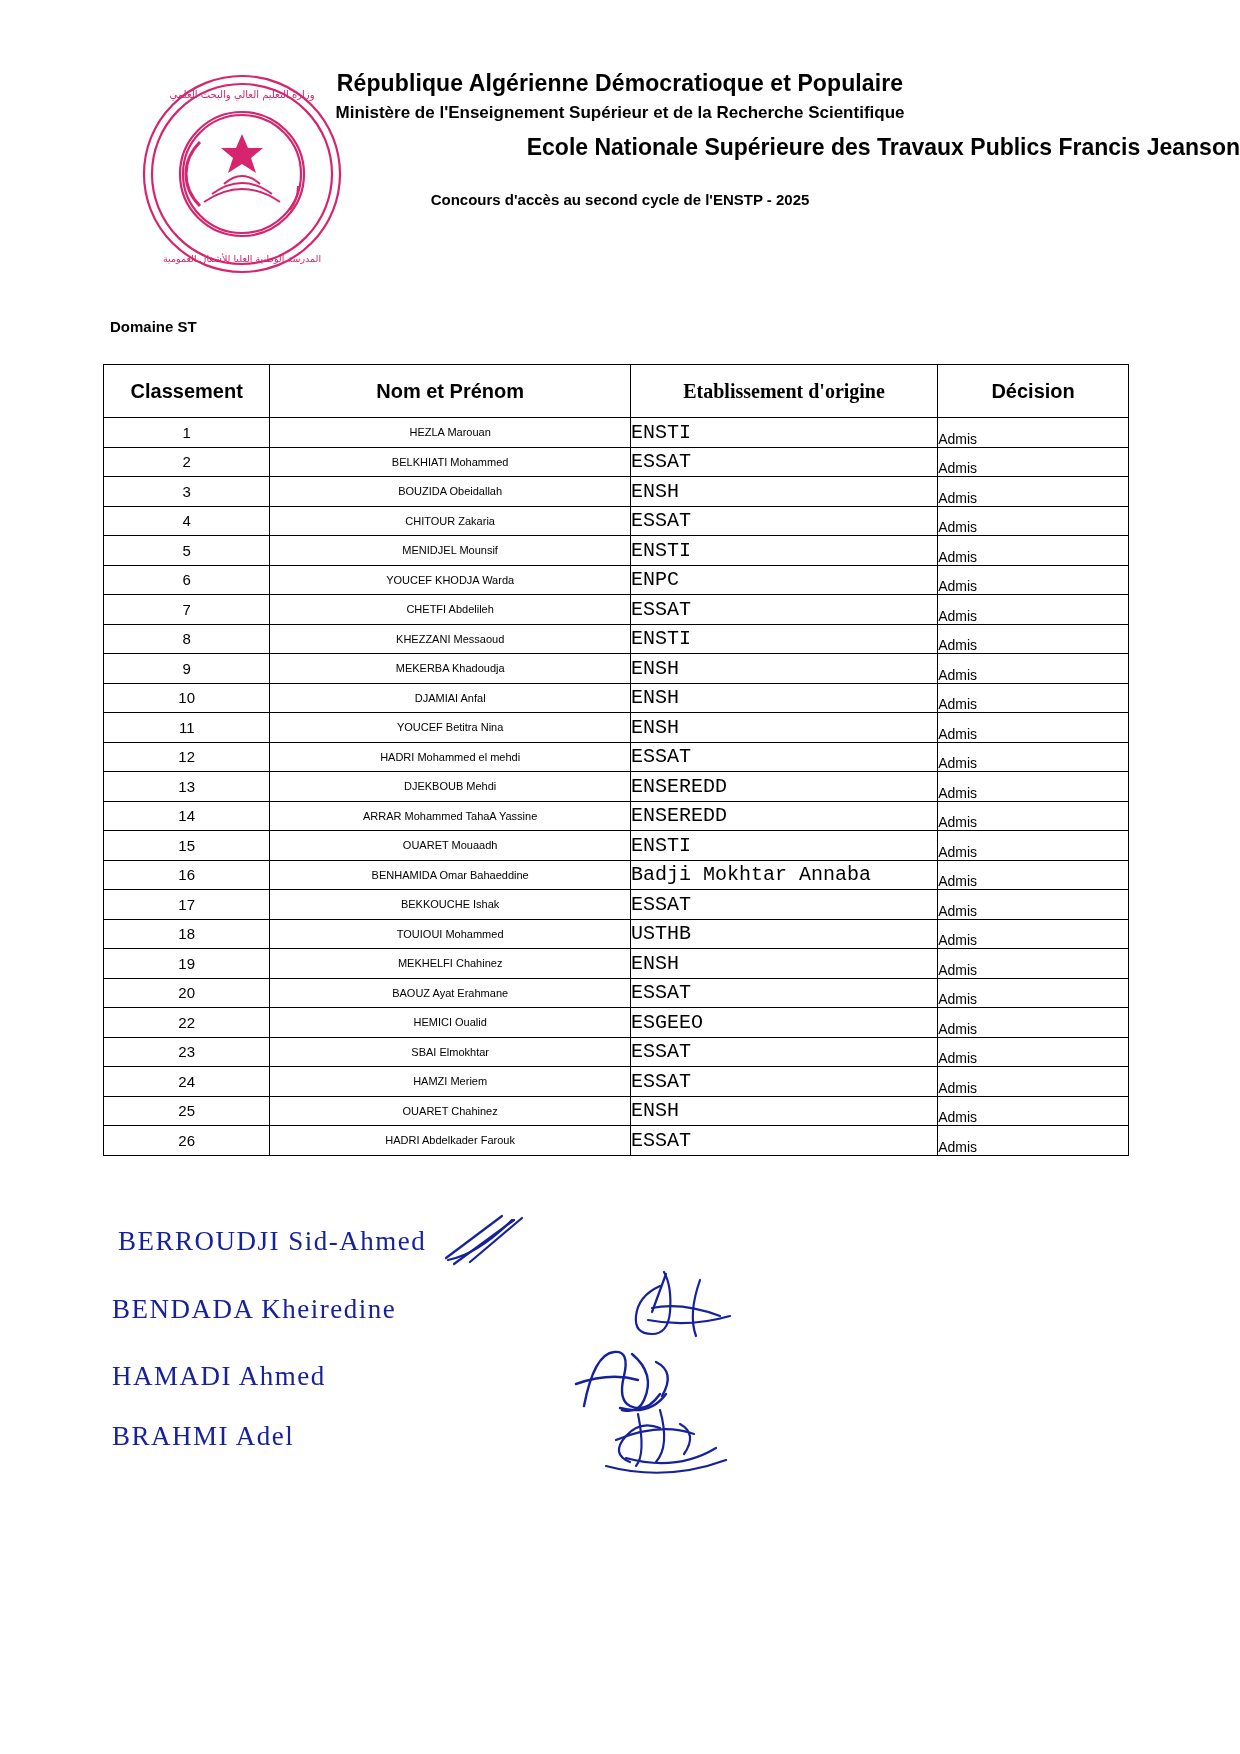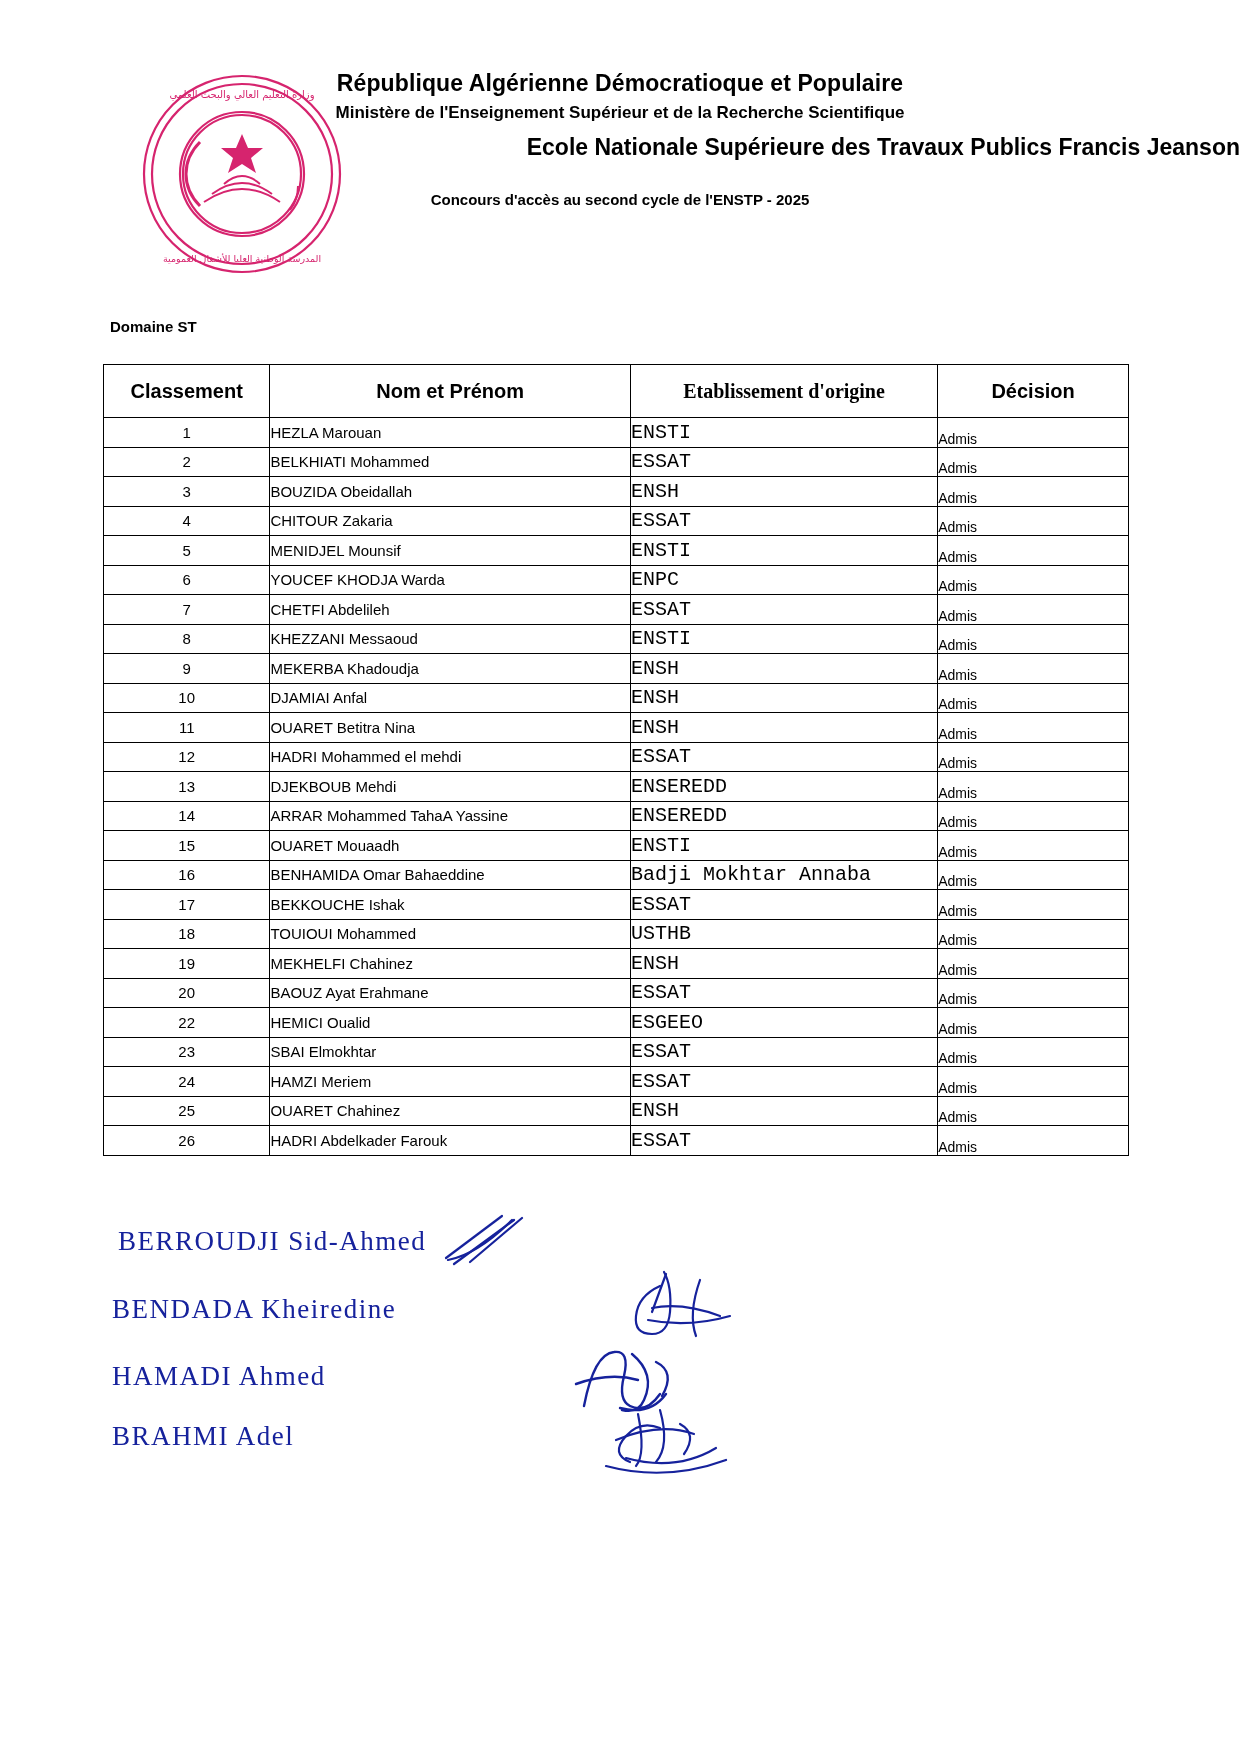--- a/index.html
+++ b/index.html
@@ -103,23 +103,24 @@
     font-size: 21px;
   }
 
   table.pv tbody tr { height: 29.5px; }
   td.rank {
     text-align: center;
     font-size: 15px;
     vertical-align: middle;
   }
   td.name {
-    font-size: 15px;
+    font-size: 11px;
     padding-left: 9px;
     vertical-align: middle;
+    text-align: center;
   }
   td.etab {
     font-family: Liberation Mono, monospace;
     font-size: 20px;
     padding-left: 9px;
     vertical-align: middle;
     line-height: 1.05;
   }
   td.dec {
     font-size: 14px;
@@ -268,21 +269,21 @@
           <td class="dec">Admis</td>
         </tr>
         <tr>
           <td class="rank">10</td>
           <td class="name">DJAMIAI Anfal</td>
           <td class="etab">ENSH</td>
           <td class="dec">Admis</td>
         </tr>
         <tr>
           <td class="rank">11</td>
-          <td class="name">OUARET Betitra Nina</td>
+          <td class="name">YOUCEF Betitra Nina</td>
           <td class="etab">ENSH</td>
           <td class="dec">Admis</td>
         </tr>
         <tr>
           <td class="rank">12</td>
           <td class="name">HADRI Mohammed el mehdi</td>
           <td class="etab">ESSAT</td>
           <td class="dec">Admis</td>
         </tr>
         <tr>

